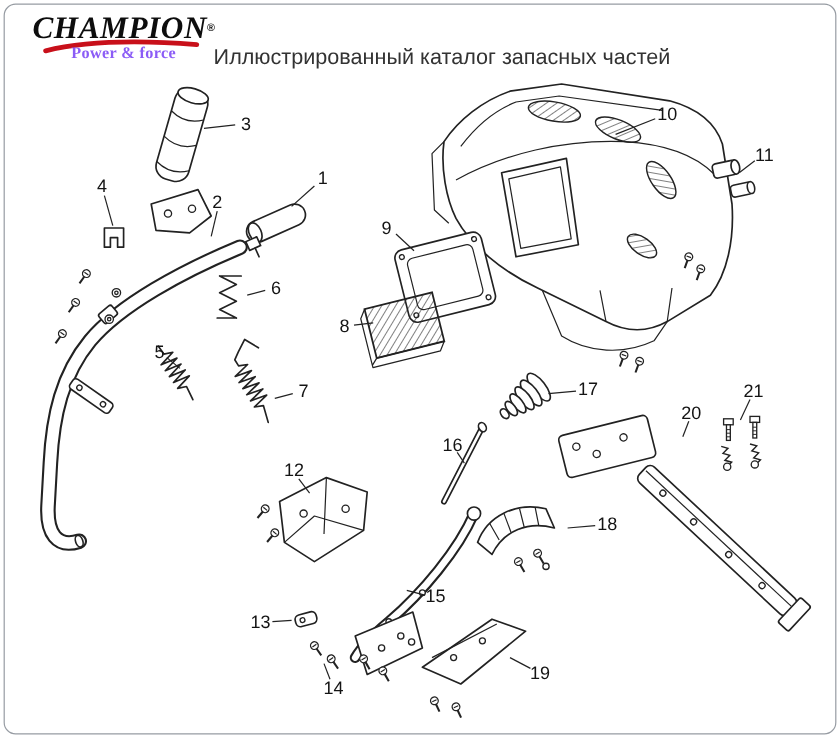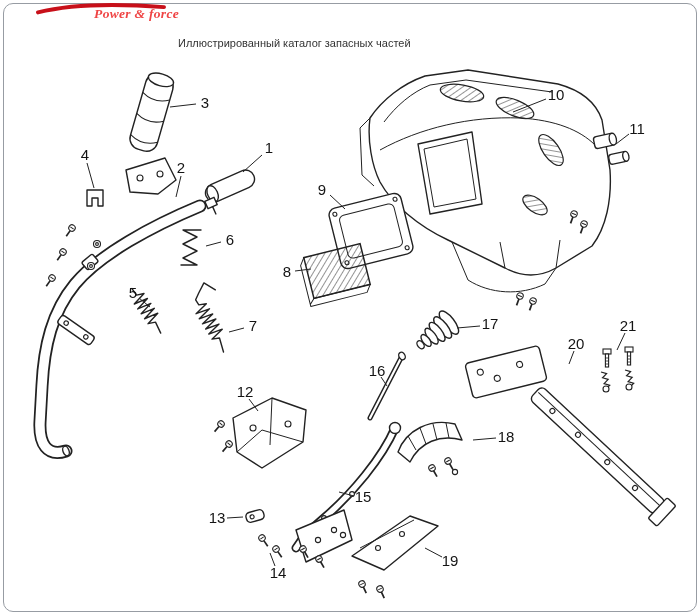--- a/index.html
+++ b/index.html
@@ -3,22 +3,22 @@
 <meta charset="utf-8">
 <style>
   html,body{margin:0;padding:0;}
   body{width:700px;height:615px;background:#ffffff;font-family:"Liberation Sans",sans-serif;position:relative;overflow:hidden;}
   .page{position:absolute;inset:0;}
   .page-border{position:absolute;inset:3px;border:1.5px solid #979ca3;border-radius:10px;pointer-events:none;}
   .logo{position:absolute;left:27px;top:9px;width:152px;}
   .brand{font-family:"Liberation Serif",serif;font-style:italic;font-weight:900;font-size:26px;color:#0d0d0d;letter-spacing:.5px;white-space:nowrap;}
   .reg{font-size:9px;vertical-align:super;font-weight:700;color:#0d0d0d;}
   .swoosh{display:block;margin:-8px 0 0 0;width:148px;height:14px;}
-  .tagline{font-family:"Liberation Serif",serif;font-style:italic;font-weight:700;font-size:13.5px;color:#ef4444;text-align:right;margin-top:-9px;letter-spacing:.3px;}
-  .doc-title{position:absolute;left:178px;top:37px;width:506px;display:flex;justify-content:space-between;font-size:11px;color:#333;white-space:nowrap;gap:10px;}
+  .tagline{font-family:"Liberation Serif",serif;font-weight:700;font-size:13.5px;color:#8b5cf6;text-align:center;margin-top:-9px;letter-spacing:.3px;}
+  .doc-title{position:absolute;left:178px;top:37px;width:506px;display:flex;justify-content:space-between;font-size:18px;color:#333;white-space:nowrap;gap:10px;}
   .model-info span{margin-left:3px;}
   .diagram{position:absolute;left:0;top:0;}
   .ln{stroke:#222;fill:none;stroke-width:1.4;stroke-linejoin:round;stroke-linecap:round;}
   .thin{stroke:#222;fill:none;stroke-width:1;stroke-linejoin:round;}
   .fw{fill:#fff;stroke:#222;stroke-width:1.4;stroke-linejoin:round;}
   .hole{fill:#fff;stroke:#222;stroke-width:1.1;}
   .tube-o{stroke:#222;fill:none;stroke-width:13;stroke-linecap:round;}
   .tube-i{stroke:#fff;fill:none;stroke-width:9.5;stroke-linecap:round;}
   .lev-o{stroke:#222;fill:none;stroke-width:9;stroke-linecap:round;}
   .lev-i{stroke:#fff;fill:none;stroke-width:5.5;stroke-linecap:round;}
@@ -28,20 +28,23 @@
   .callout{font-size:15px;fill:#141414;text-anchor:middle;font-family:"Liberation Sans",sans-serif;}
 </style>
 </head>
 <body>
 
 <div class="page">
   <div class="page-border"></div>
 
   <header>
     <div class="logo">
+      <div>
+        <span class="brand">CHAMPION</span><span class="reg">®</span>
+      </div>
       <svg class="swoosh" viewBox="0 0 150 16">
         <path d="M3,13 Q55,0 147,7" fill="none" stroke="#c8101a" stroke-width="4.5" stroke-linecap="round"></path>
       </svg>
       <div class="tagline">Power &amp; force</div>
     </div>
     <div class="doc-title">
       <span>Иллюстрированный каталог запасных частей</span>
     </div>
   </header>
 

